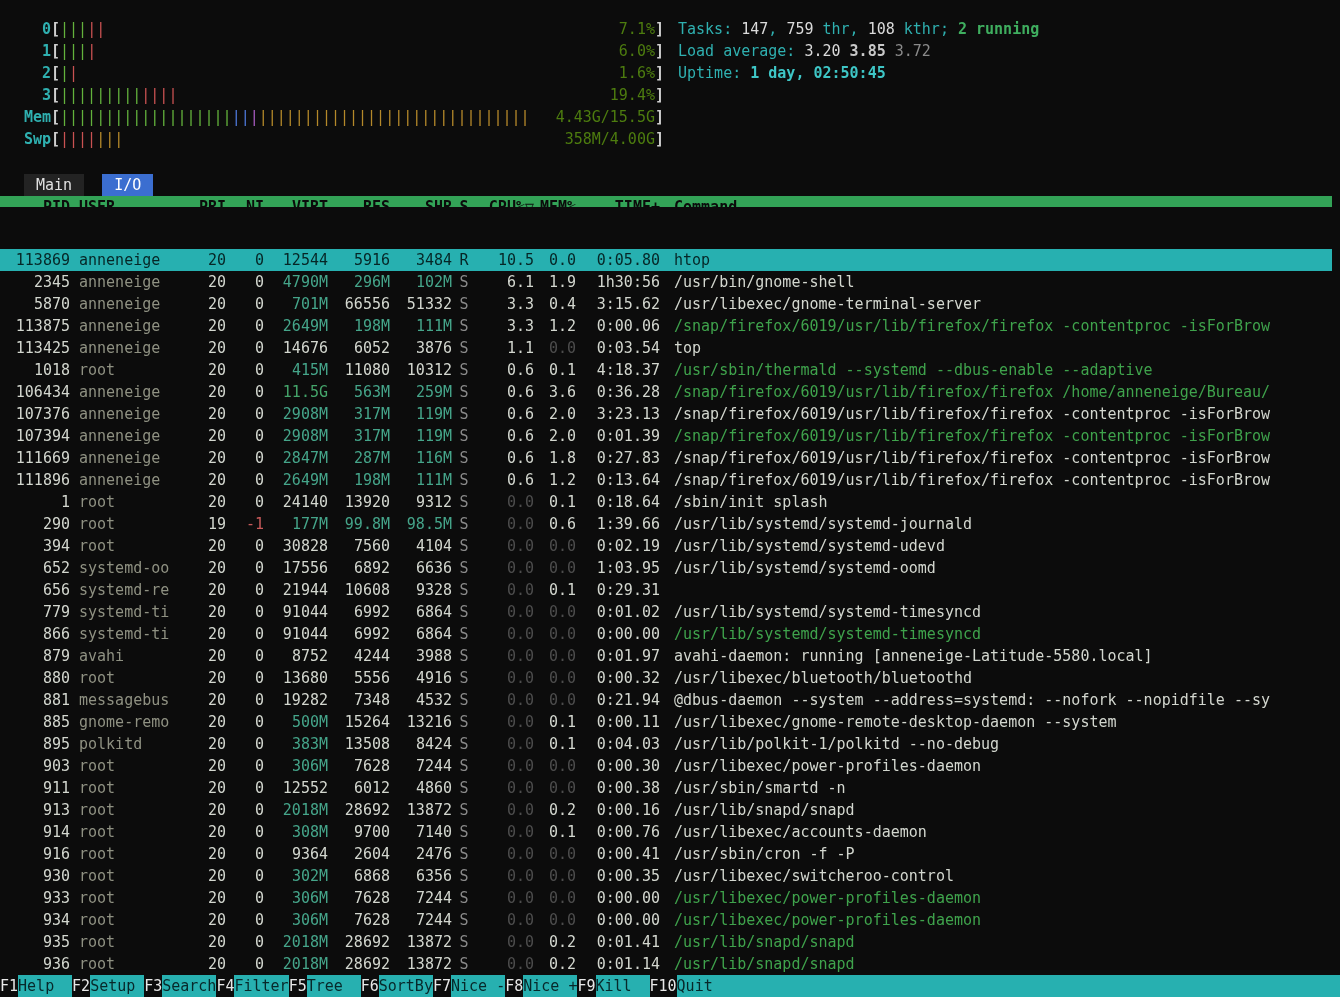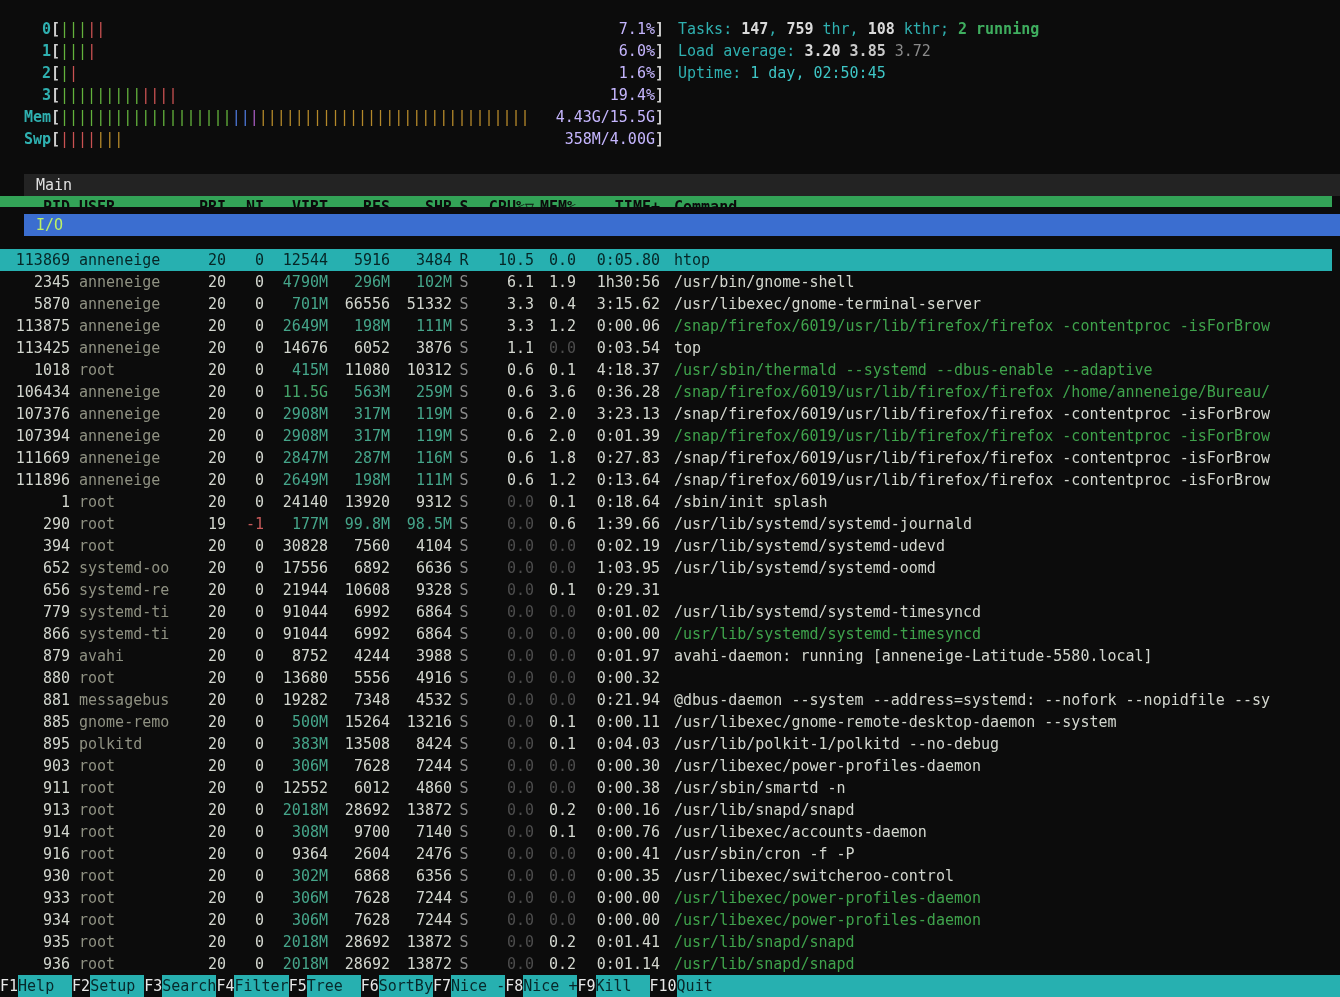--- a/index.html
+++ b/index.html
@@ -7,39 +7,39 @@
   body { font-family:"DejaVu Sans Mono", monospace; font-size:15px; line-height:22px; }
   .screen { position:relative; width:1340px; height:997px; background:#0c0c0c; display:flex; flex-direction:column; }
 
   
   .header-area { display:flex; padding:18px 0 0 6px; height:156px; }
   .meters-left { width:660px; padding-left:18px; }
   .mline { display:flex; width:640px; height:22px; white-space:pre; }
   .mlabel { color:var(--cyan); font-weight:bold; width:27px; text-align:right; white-space:pre; }
   .mbracket { color:#cfcfcf; font-weight:bold; }
   .mbars { flex:1; overflow:hidden; white-space:pre; }
-  .mvalue { color:#c4b5fd; white-space:pre; }
+  .mvalue { color:#4d7c0f; white-space:pre; }
   .bar-green { color:var(--bar_green); }
   .bar-red { color:var(--bar_red); }
   .bar-blue { color:var(--bar_blue); }
   .bar-magenta { color:var(--bar_magenta); }
   .bar-yellow { color:var(--bar_yellow); }
 
   .info-col { padding-left:12px; }
   .iline { height:22px; white-space:pre; }
   .seg-label { color:var(--cyan); }
-  .seg-bold { color:#dadada; font-weight:bold; }
+  .seg-bold { color:#dadada; font-weight:normal; }
   .seg-white { color:#c9c9c9;font-weight:bold; }
   .seg-shadow { color:#8a8a8a; }
   .seg-green { color:var(--green_text); font-weight:bold; }
-  .seg-boldcyan { color:var(--cyan_bright); font-weight:normal;margin-top:31px; }
+  .seg-boldcyan { color:var(--cyan_bright); font-weight:bold;margin-top:31px; }
 
   
-  .tabbar { height:22px; margin-top:24px; padding-left:24px; display:flex; gap:18px;flex-direction:column; }
-  .tab { padding:0 12px; background:var(--tab_blue); color:#bef264; cursor:default; }
+  .tabbar { height:22px; margin-top:24px; padding-left:24px; display:flex; gap:18px; }
+  .tab { padding:0 12px; background:var(--tab_blue); color:#ffffff; cursor:default; }
   .tab.active { background:#232323; color:#e0e0e0; }
 
   
   .thead, .prow {
     display:grid;
     grid-template-columns:64px 124px 32px 38px 64px 62px 62px 24px 58px 42px 84px 1fr;
     height:22px; padding-left:6px; margin-right:8px; overflow:hidden;
   }
   .thead { background:var(--header_green); color:#0b0b0b; }
   .hcell { white-space:pre; overflow:hidden;font-weight:bold; }
@@ -385,20 +385,21 @@
         <span class="cell col-user">root</span>
         <span class="cell col-pri">20</span>
         <span class="cell col-ni">0</span>
         <span class="cell col-virt">13680</span>
         <span class="cell col-res">5556</span>
         <span class="cell col-shr">4916</span>
         <span class="cell col-s">S</span>
         <span class="cell col-cpu dim">0.0</span>
         <span class="cell col-mem dim">0.0</span>
         <span class="cell col-time">0:00.32</span>
+        <span class="cell col-cmd">/usr/libexec/bluetooth/bluetoothd</span>
       </div>
       <div class="prow">
         <span class="cell col-pid">881</span>
         <span class="cell col-user">messagebus</span>
         <span class="cell col-pri">20</span>
         <span class="cell col-ni">0</span>
         <span class="cell col-virt">19282</span>
         <span class="cell col-res">7348</span>
         <span class="cell col-shr">4532</span>
         <span class="cell col-s">S</span>

